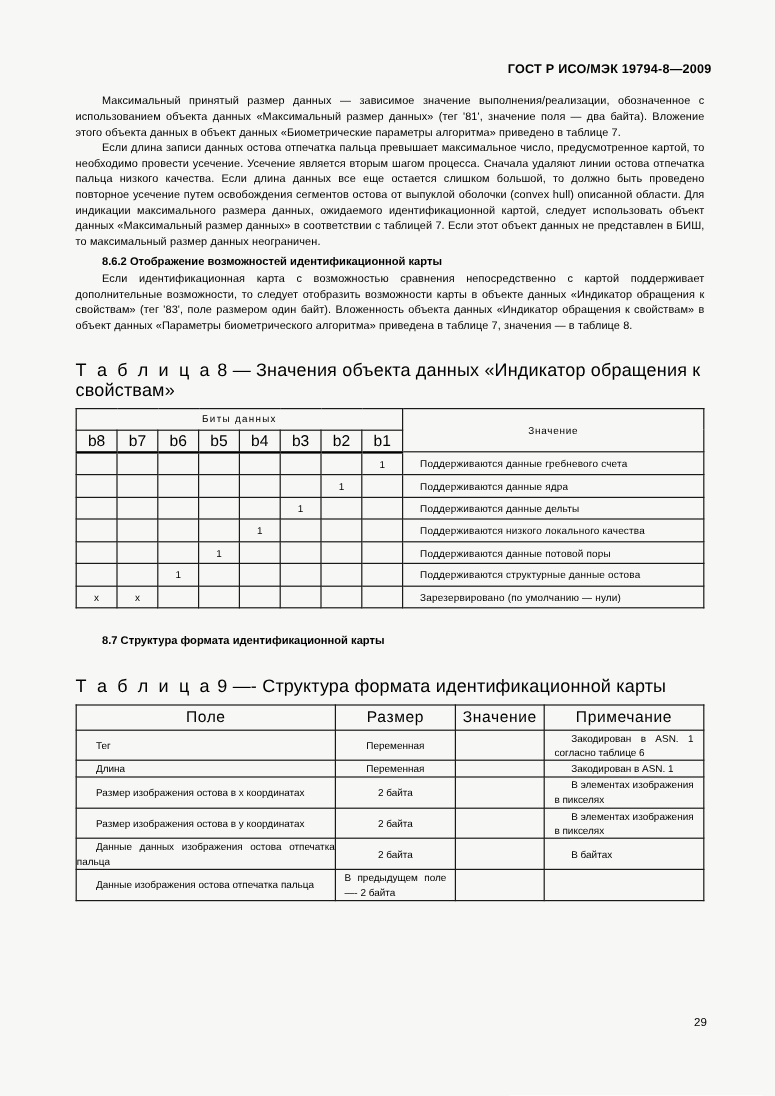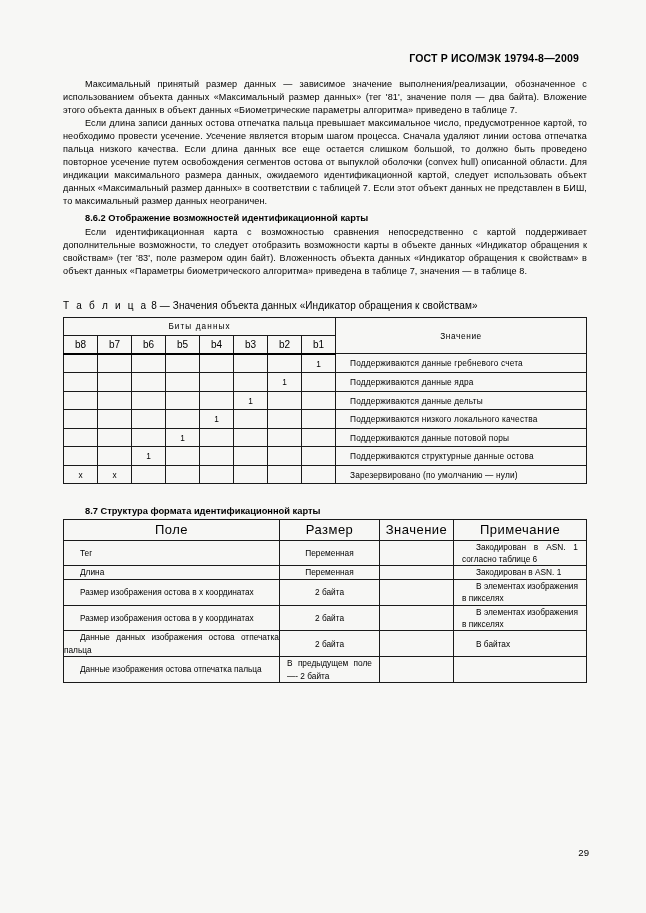--- a/index.html
+++ b/index.html
@@ -12,21 +12,21 @@
     width: 646px;
     height: 913px;
     background: #f7f7f5;
     font-family: "Liberation Sans", sans-serif;
     color: #000000;
     overflow: hidden;
   }
   .header-std {
     position: absolute;
     top: 52px;
-    right: 67px;
+    right: 53px;
     font-size: 10.5px;
     font-weight: bold;
     letter-spacing: 0.2px;
   }
   .content {
     position: absolute;
     left: 63px;
     top: 78px;
     width: 524px;
   }
@@ -47,21 +47,21 @@
     line-height: 13.2px;
   }
   h4.sec-head-2 {
     margin: 21px 0 0 0;
     font-size: 9.3px;
     font-weight: bold;
     text-indent: 22px;
     line-height: 13.2px;
   }
   .tbl-caption {
-    font-size: 10px;
+    font-size: 15px;
     margin: 22px 0 6px 0;
     letter-spacing: 0.01em;
   }
   .tbl-caption .spaced {
     letter-spacing: 2.2px;
   }
   table.doc {
     border-collapse: collapse;
     width: 524px;
     table-layout: fixed;
@@ -71,21 +71,21 @@
     border: 1px solid #1a1a1a;
     padding: 0;
     font-weight: normal;
     vertical-align: middle;
   }
   table.doc.outer { border: 1.4px solid #000; }
 
   
   .t8 td, .t8 th { height: 17.5px; text-align: center; }
   .t8 .hdr-bits { font-size: 8.2px; letter-spacing: 1.1px; height: 17px; }
-  .t8 .hdr-bit  { font-size: 10px; height: 17px; }
+  .t8 .hdr-bit  { font-size: 13px; height: 17px; }
   .t8 .hdr-val  { font-size: 8.3px; letter-spacing: 0.6px; }
   .t8 .valcell  { text-align: left; padding-left: 14px; letter-spacing: 0.02em; }
   .t8 .thickbot { border-bottom: 2.4px solid #000; }
 
   
   .t9 { font-size: 8.5px; }
   .t9 th {
     height: 20px; text-align: center; font-size: 13px; letter-spacing: 0.5px;
     border-bottom: 2.2px solid #000;
   }
@@ -227,20 +227,23 @@
           <td></td>
           <td></td>
           <td class="valcell">Зарезервировано (по умолчанию — нули)</td>
         </tr>
       </tbody>
     </table>
 
     <h4 class="sec-head-2">8.7 Структура формата идентификационной карты</h4>
 
 
+    <div class="tbl-caption">
+      <span class="spaced">Т а б л и ц а</span><span> 9 —- Структура формата идентификационной карты</span>
+    </div>
 
     <table class="doc outer t9">
       <colgroup>
         <col style="width:216px">
           <col style="width:100px">
           <col style="width:74px">
           <col>
       </colgroup>
       <tbody>
         <tr>

